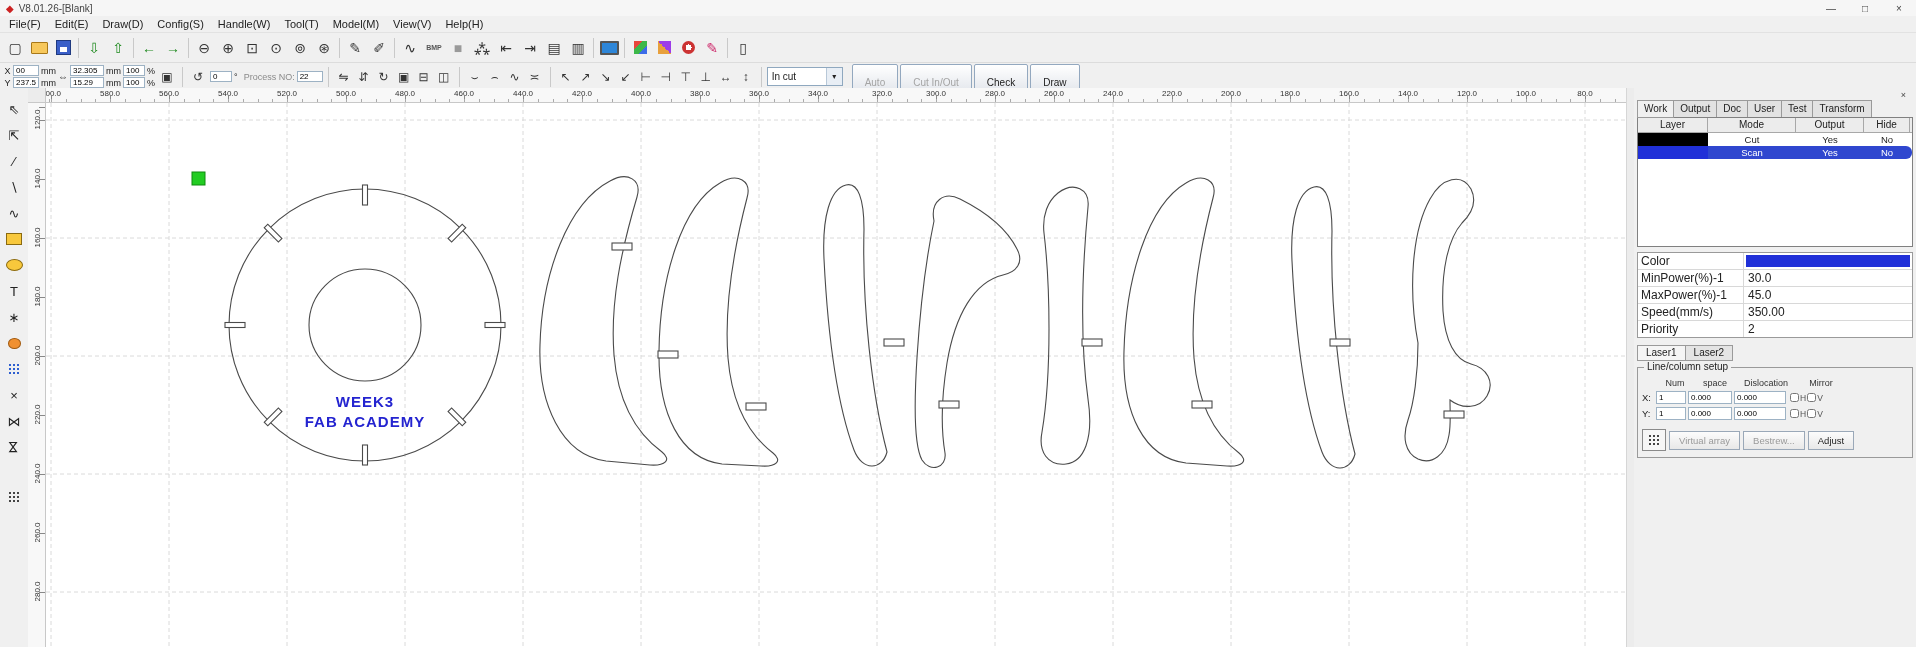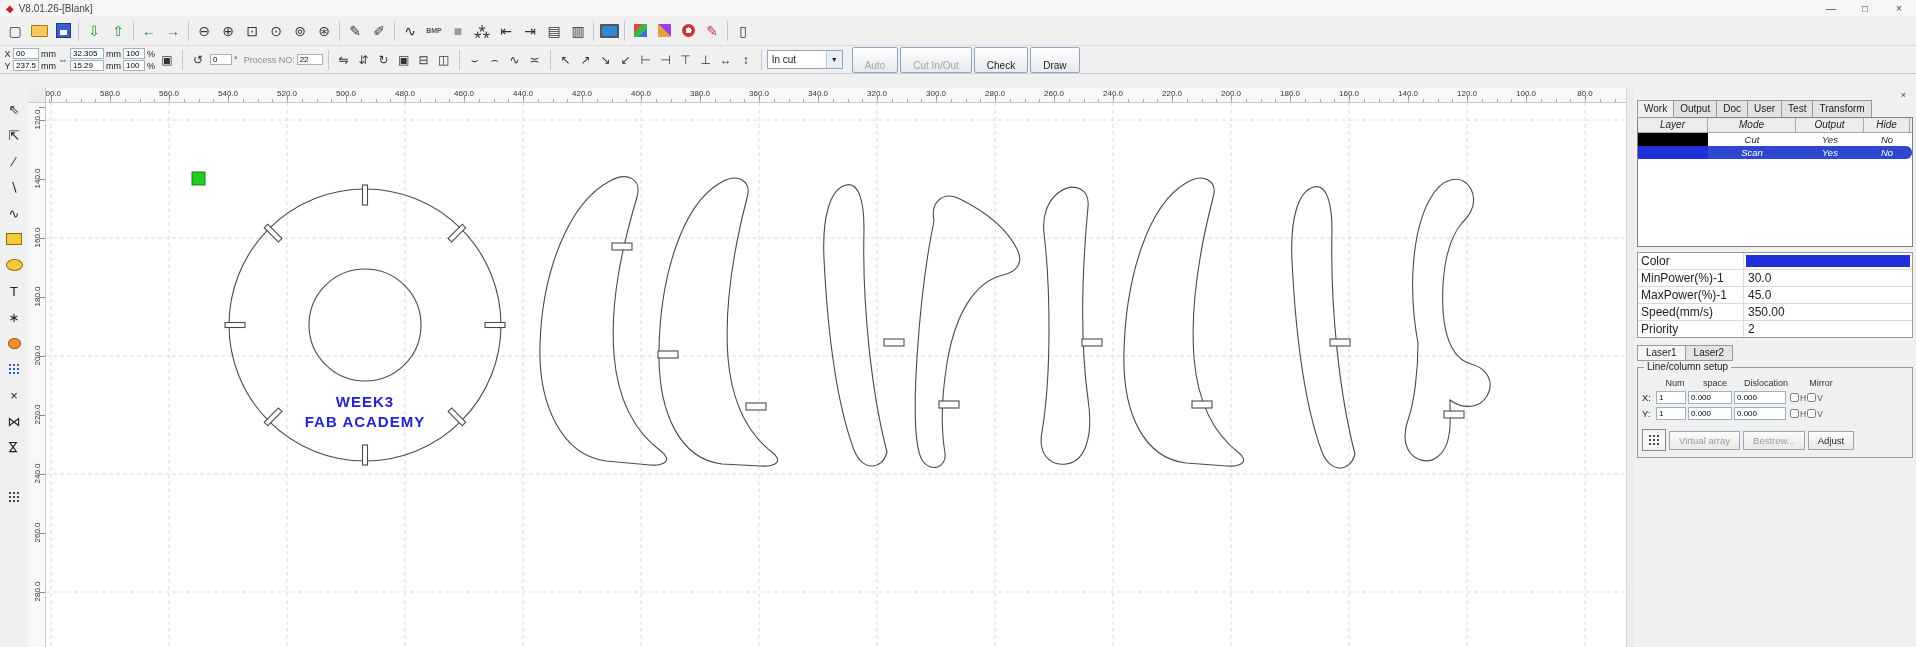--- a/index.html
+++ b/index.html
@@ -52,21 +52,21 @@
   .canvas{position:absolute;left:46px;top:15px;width:1580px;height:544px;background:#fff;overflow:hidden;}
 
   .panel-divider{position:absolute;left:1626px;top:0;width:8px;height:559px;background:#ececec;border-left:1px solid #d6d6d6;}
 
   
   .panel{position:absolute;left:1634px;top:0;width:282px;height:559px;background:#f0f0f0;font-size:10px;}
   .panel-close{position:absolute;top:1px;right:4px;font-size:9px;color:#444;background:none;border:none;font-family:inherit;}
   .panel-tabs{display:flex;padding:11px 3px 0 3px;}
   .ptab{padding:2px 6px 3px;border:1px solid #9a9a9a;background:#e2e2e2;font-size:10px;position:relative;top:1px;margin-right:-1px;}
   .ptab.active{background:#f0f0f0;z-index:2;}
-  .layer-table{margin:0 3px;border:1px solid #808080;background:#fff;height:128px;position:relative;z-index:1;font-style:italic;}
+  .layer-table{margin:0 3px;border:1px solid #808080;background:#fff;height:128px;position:relative;z-index:1;}
   .lt-header{display:flex;background:#ececec;border-bottom:1px solid #a8a8a8;height:14px;font-size:10px;line-height:14px;}
   .lt-hcell{border-right:1px solid #a8a8a8;text-align:center;box-sizing:border-box;}
   .lt-row{display:flex;height:13px;font-size:9.5px;line-height:13px;}
   .lt-cell{text-align:center;box-sizing:border-box;}
   .lt-row.selected{background:#2f47cf;color:#fff;border-radius:6px;}
   .props{margin:5px 3px 0;border:1px solid #9a9a9a;background:#fff;}
   .prop-row{display:flex;height:16px;border-bottom:1px solid #d8d8d8;align-items:stretch;font-size:12px;}
   .prop-row:last-child{border-bottom:none;}
   .prop-label{width:106px;padding-left:3px;border-right:1px solid #d8d8d8;box-sizing:border-box;line-height:16px;}
   .prop-value{flex:1;padding-left:4px;line-height:16px;}
@@ -110,20 +110,31 @@
   <div class="titlebar">
     <span class="logo">◆</span>
     <span>V8.01.26-[Blank]</span>
     <div class="win-controls">
       <button class="win-btn">—</button>
       <button class="win-btn">□</button>
       <button class="win-btn">×</button>
     </div>
   </div>
 
+  <div class="menubar">
+      <span class="menu-item">File(F)</span>
+      <span class="menu-item">Edit(E)</span>
+      <span class="menu-item">Draw(D)</span>
+      <span class="menu-item">Config(S)</span>
+      <span class="menu-item">Handle(W)</span>
+      <span class="menu-item">Tool(T)</span>
+      <span class="menu-item">Model(M)</span>
+      <span class="menu-item">View(V)</span>
+      <span class="menu-item">Help(H)</span>
+    </div>
 
   <div class="toolbar1">
       <button class="tb-icon">▢</button>
       <button class="tb-icon">
         <span class="shape shape-folder"></span>
       </button>
       <button class="tb-icon">
         <span class="shape shape-floppy"></span>
       </button>
       <span class="tb-sep"></span>
@@ -292,21 +303,21 @@
         <span class="hr-label" style="left: 226px;">520.0</span>
         <span class="hr-label" style="left: 285px;">500.0</span>
         <span class="hr-label" style="left: 344px;">480.0</span>
         <span class="hr-label" style="left: 403px;">460.0</span>
         <span class="hr-label" style="left: 462px;">440.0</span>
         <span class="hr-label" style="left: 521px;">420.0</span>
         <span class="hr-label" style="left: 580px;">400.0</span>
         <span class="hr-label" style="left: 639px;">380.0</span>
         <span class="hr-label" style="left: 698px;">360.0</span>
         <span class="hr-label" style="left: 757px;">340.0</span>
-        <span class="hr-label" style="left: 816px;">320.0</span>
+        <span class="hr-label" style="left: 816px; text-align: right;">320.0</span>
         <span class="hr-label" style="left: 875px;">300.0</span>
         <span class="hr-label" style="left: 934px;">280.0</span>
         <span class="hr-label" style="left: 993px;">260.0</span>
         <span class="hr-label" style="left: 1052px;">240.0</span>
         <span class="hr-label" style="left: 1111px;">220.0</span>
         <span class="hr-label" style="left: 1170px;">200.0</span>
         <span class="hr-label" style="left: 1229px;">180.0</span>
         <span class="hr-label" style="left: 1288px;">160.0</span>
         <span class="hr-label" style="left: 1347px;">140.0</span>
         <span class="hr-label" style="left: 1406px;">120.0</span>

